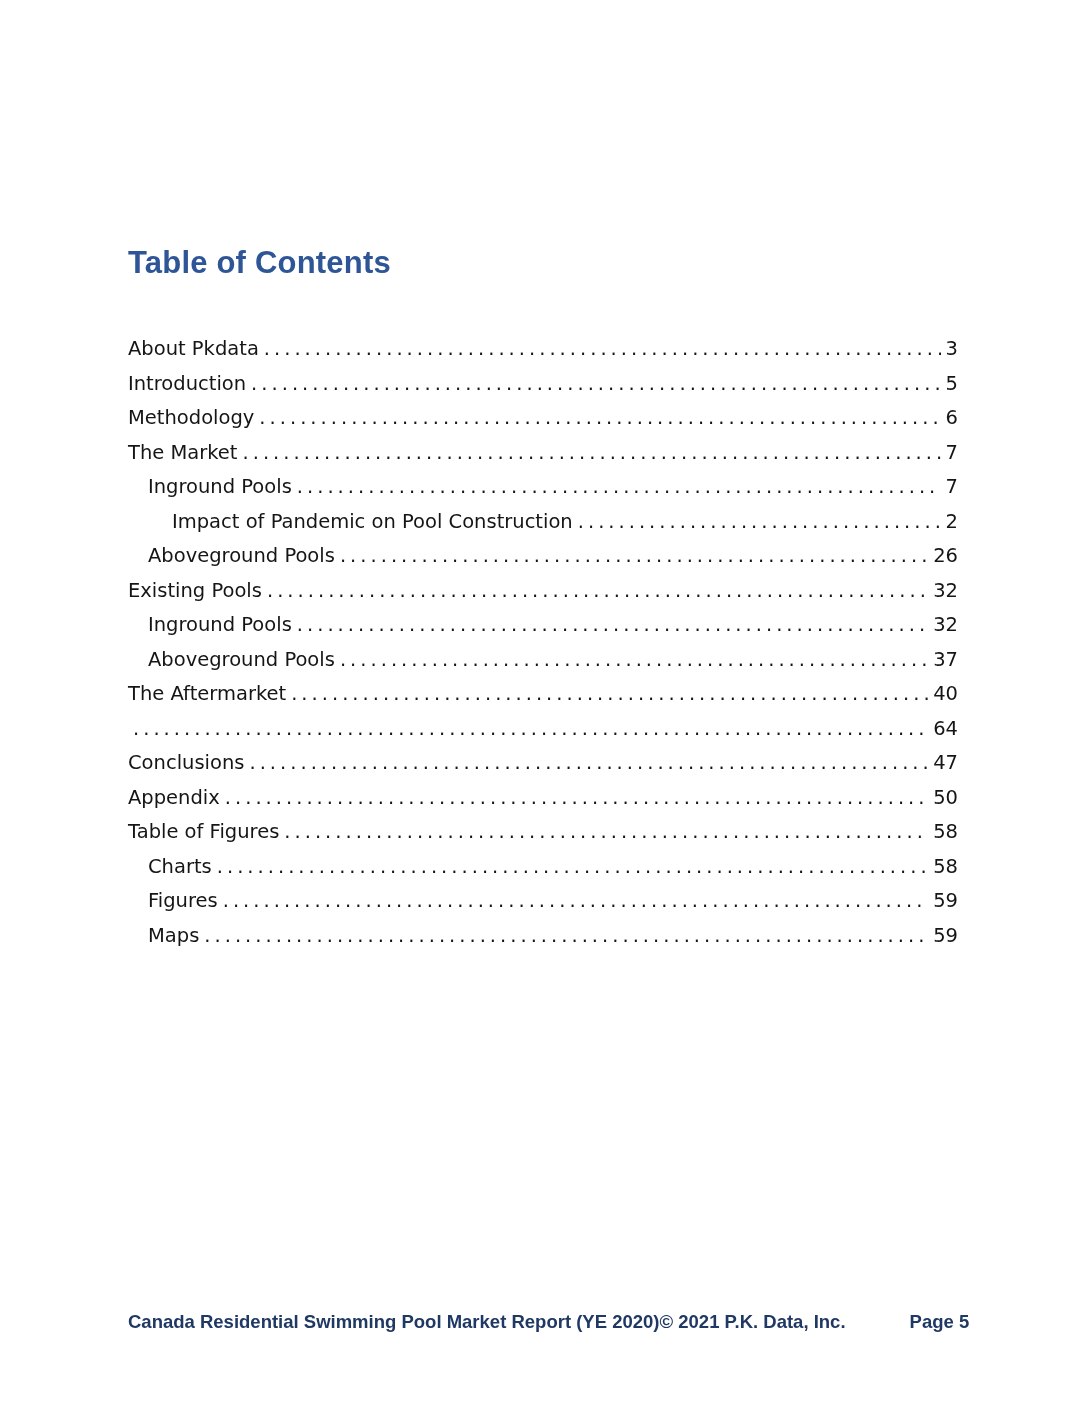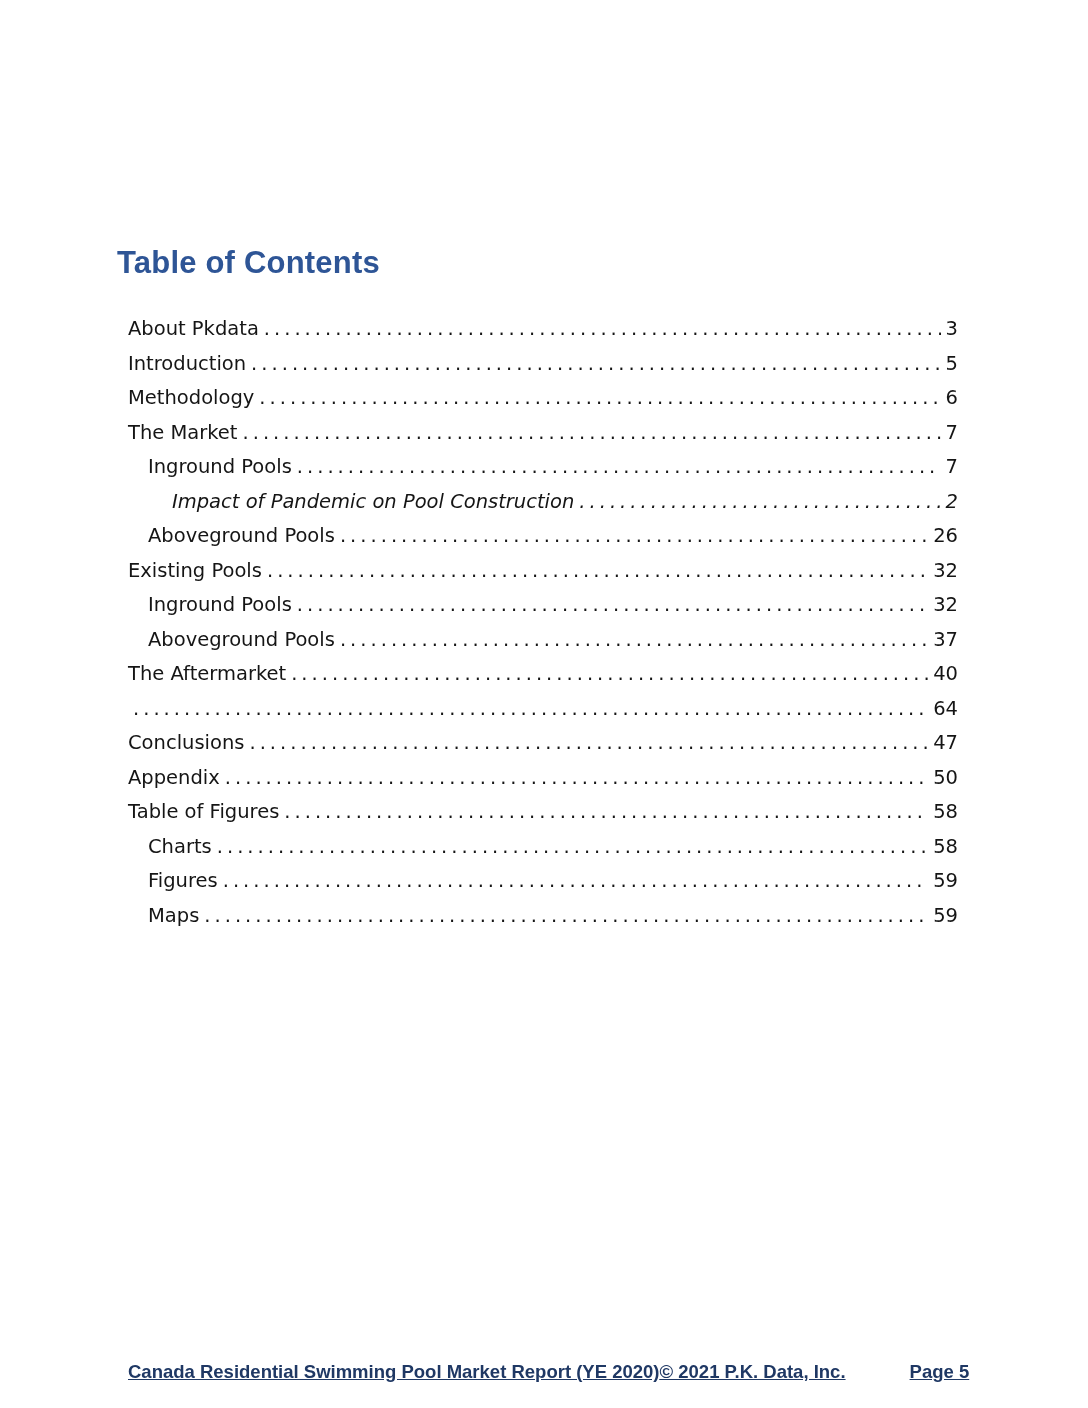--- a/index.html
+++ b/index.html
@@ -10,77 +10,76 @@
   .page {
     position: relative;
     width: 1088px;
     height: 1408px;
     background: #ffffff;
     overflow: hidden;
     font-family: "DejaVu Sans", sans-serif;
   }
   .doc-title {
     position: absolute;
-    left: 117px;
+    left: 128px;
     top: 224px;
     font-family: "Liberation Sans", sans-serif;
     font-size: 31px;
     font-weight: 800;
     letter-spacing: 0.2px;
     color: #2e5596;
   }
   .toc {
     position: absolute;
     left: 128px;
-    top: 312px;
+    top: 332px;
     width: 830px;
   }
   .toc-row {
     display: flex;
     align-items: baseline;
     height: 34.5px;
     line-height: 34.5px;
     font-size: 19.5px;
     color: #151515;
     cursor: pointer;
   }
   .toc-row.lvl1 { padding-left: 20px; }
-  .toc-row.lvl2 { padding-left: 44px; font-style: italic; }
+  .toc-row.lvl2 { padding-left: 44px; }
   .toc-label {
     flex: none;
     white-space: nowrap;
   }
   .toc-leader {
     flex: 1 1 auto;
     overflow: hidden;
     white-space: nowrap;
     margin: 0 5px 0 5px;
     letter-spacing: 4px;
     color: #151515;
   }
   .toc-page {
     flex: none;
     white-space: nowrap;
     text-align: right;
   }
   .footer {
     position: absolute;
     left: 128px;
-    top: 1361px;
+    top: 1311px;
     width: 830px;
     display: flex;
     justify-content: space-between;
     align-items: baseline;
     font-family: "Liberation Sans", sans-serif;
     font-size: 18.5px;
     font-weight: bold;
     color: #1f3864;
     line-height: 22px;
     white-space: nowrap;
-    text-decoration: underline;
   }
   .footer .copyright { margin-left: auto; margin-right: 64px; }
 </style>
 </head>
 <body>
 
 <div class="page">
 
   <h1 class="doc-title">Table of Contents</h1>
 

